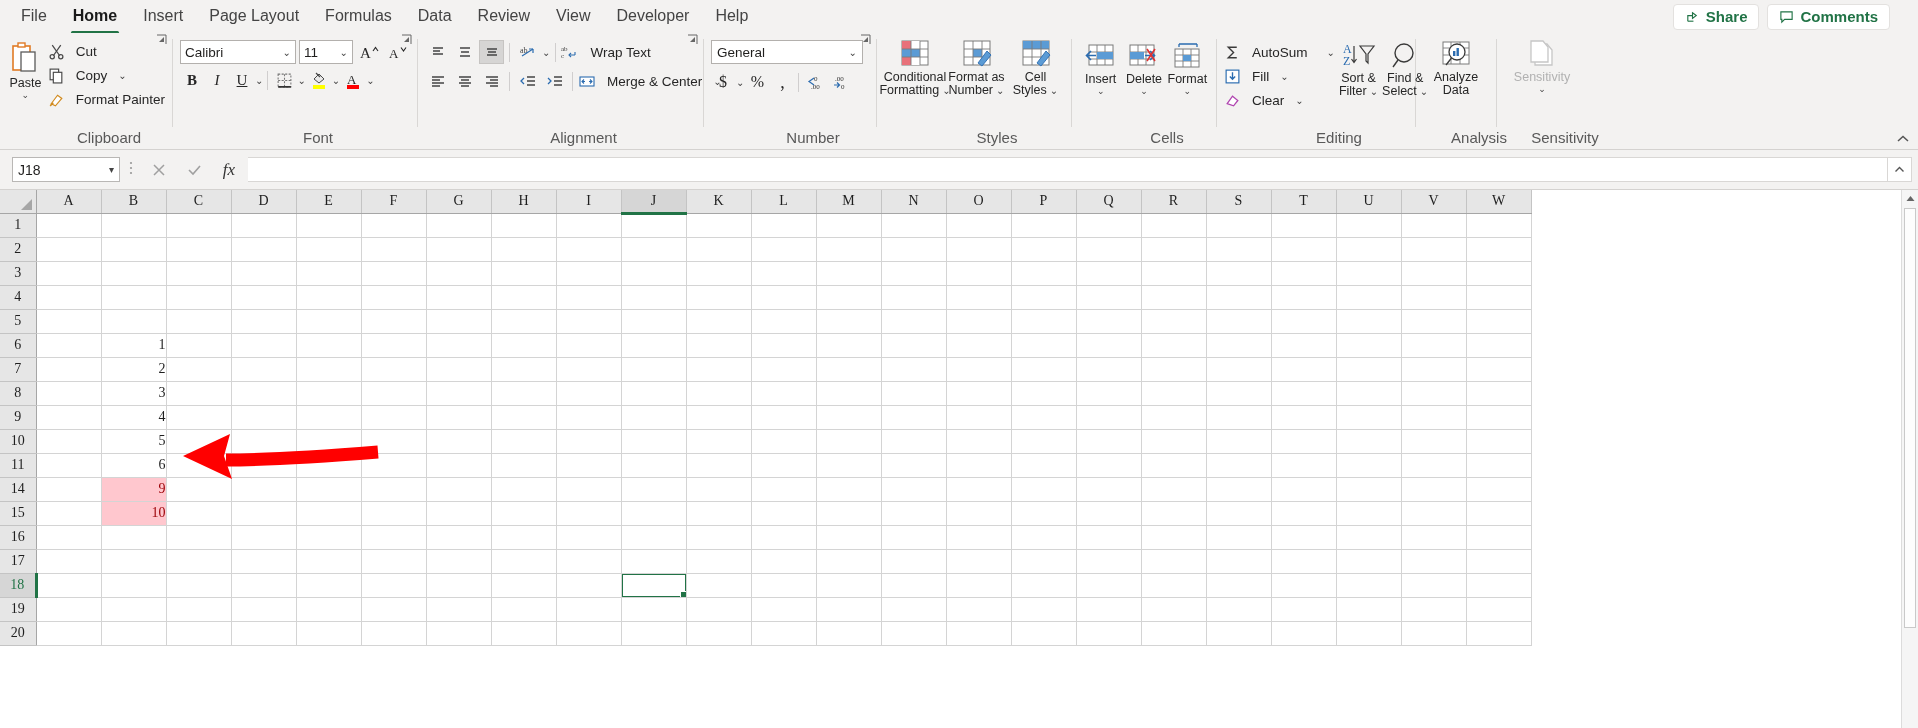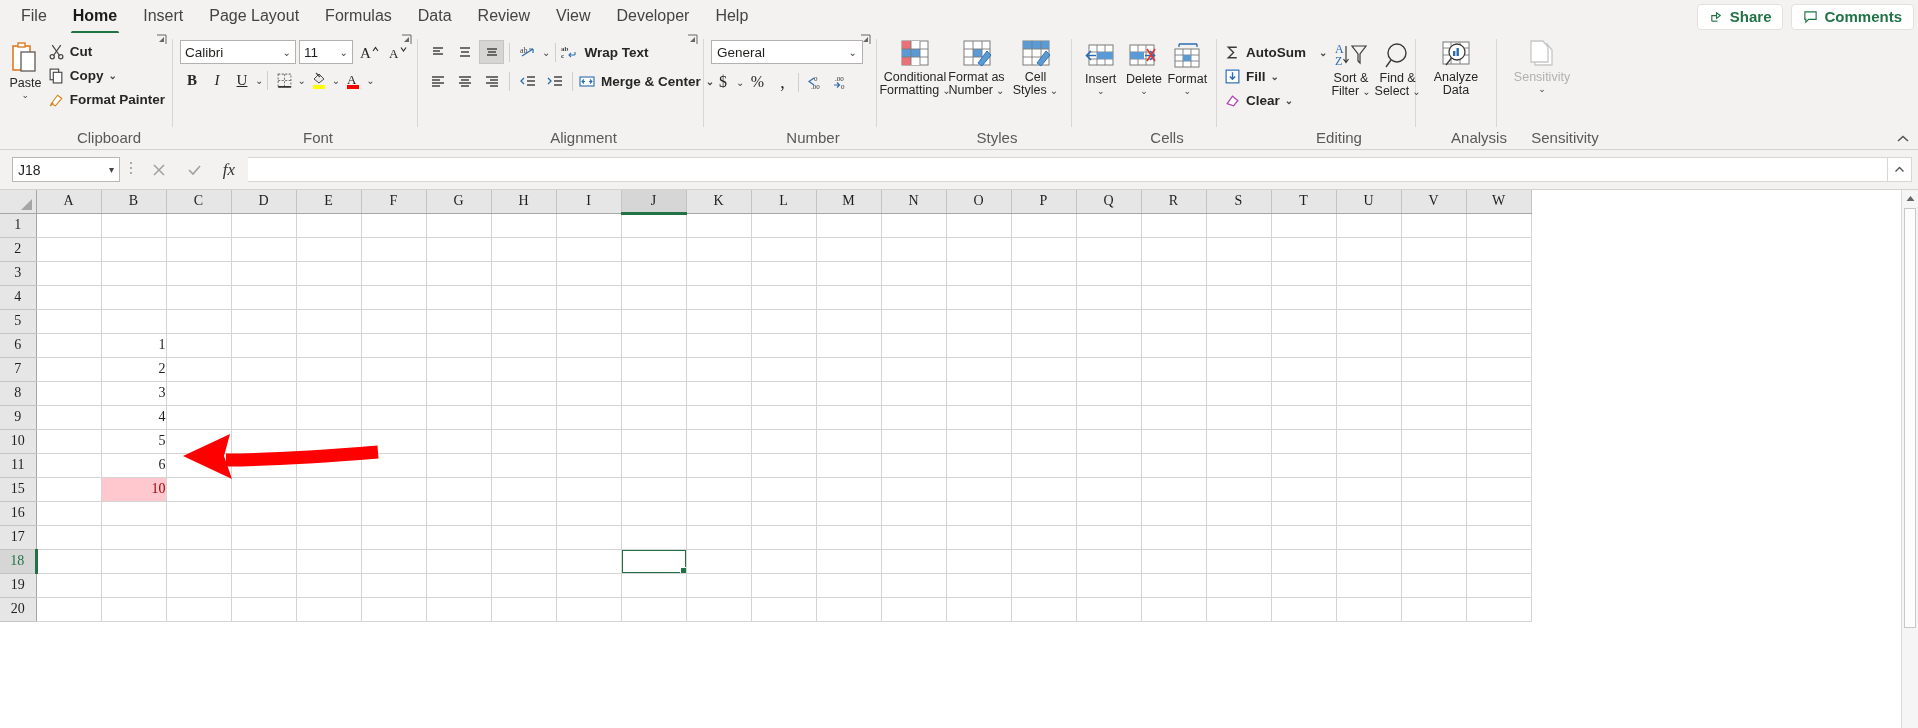--- a/index.html
+++ b/index.html
@@ -20,21 +20,21 @@
   }
   .tab {
     font-size: 16px; color: #444; padding: 4px 13px 5px 13px;
     white-space: nowrap; position: relative; line-height: 20px;
   }
   .tab.active { color: #1a1a1a; font-weight: bold; }
   .tab.active::after {
     content: ""; position: absolute; left: 11px; right: 11px; bottom: -3px;
     height: 3px; background: #217346; border-radius: 2px;
   }
-  .tabbar-right { margin-left: auto; display: flex; gap: 8px; padding-right: 4px; }
+  .tabbar-right { margin-left: auto; display: flex; gap: 8px; padding-right: 28px; }
   .pillbtn {
     background: #fff; border: 1px solid #e3e1df; border-radius: 4px;
     height: 26px; display: flex; align-items: center; gap: 6px;
     padding: 0 11px; color: #217346; font-size: 15px; font-weight: bold;
     white-space: nowrap;
   }
 
   
   .ribbon {
     position: absolute; top: 33px; left: 0; width: 1918px; height: 117px;
@@ -55,22 +55,22 @@
   }
   .dlg svg { display:block; }
 
   .bigbtn {
     display: flex; flex-direction: column; align-items: center;
     width: 56px; padding-top: 2px; font-size: 12.5px; color: #262626;
     text-align: center; line-height: 13px;
   }
   .bigbtn .lbl { margin-top: 2px; }
   .caretdown { font-size: 9px; color: #444; line-height: 8px; margin-top: 1px; }
-  .smallrow { display: flex; align-items: center; gap: 5px; height: 24px;
-              font-size: 13.5px; color: #262626; white-space: nowrap; font-weight: bold; }
+  .smallrow { display: flex; align-items: center; gap: 11px; height: 24px;
+              font-size: 13.5px; color: #262626; white-space: nowrap; }
   .col3 { display: flex; flex-direction: column; gap: 0px; }
   .icon { display: inline-flex; align-items: center; justify-content: center; }
 
   
   .g-clipboard { width: 172px; }
   
   .g-font { width: 244px; }
   .fontname {
     width: 116px; height: 24px; background: #fff; border: 1px solid #b3b0ad;
     font-size: 13.5px; padding: 0 4px; display: flex; align-items: center;
@@ -1048,20 +1048,46 @@
             <td class="cell"></td>
             <td class="cell"></td>
             <td class="cell"></td>
             <td class="cell"></td>
             <td class="cell"></td>
             <td class="cell"></td>
             <td class="cell"></td>
             <td class="cell"></td>
           </tr>
           <tr>
+            <td class="rowh">14</td>
+            <td class="cell"></td>
+            <td class="cell badfmt">9</td>
+            <td class="cell"></td>
+            <td class="cell"></td>
+            <td class="cell"></td>
+            <td class="cell"></td>
+            <td class="cell"></td>
+            <td class="cell"></td>
+            <td class="cell"></td>
+            <td class="cell"></td>
+            <td class="cell"></td>
+            <td class="cell"></td>
+            <td class="cell"></td>
+            <td class="cell"></td>
+            <td class="cell"></td>
+            <td class="cell"></td>
+            <td class="cell"></td>
+            <td class="cell"></td>
+            <td class="cell"></td>
+            <td class="cell"></td>
+            <td class="cell"></td>
+            <td class="cell"></td>
+            <td class="cell"></td>
+          </tr>
+          <tr>
             <td class="rowh">15</td>
             <td class="cell"></td>
             <td class="cell badfmt">10</td>
             <td class="cell"></td>
             <td class="cell"></td>
             <td class="cell"></td>
             <td class="cell"></td>
             <td class="cell"></td>
             <td class="cell"></td>
             <td class="cell"></td>

